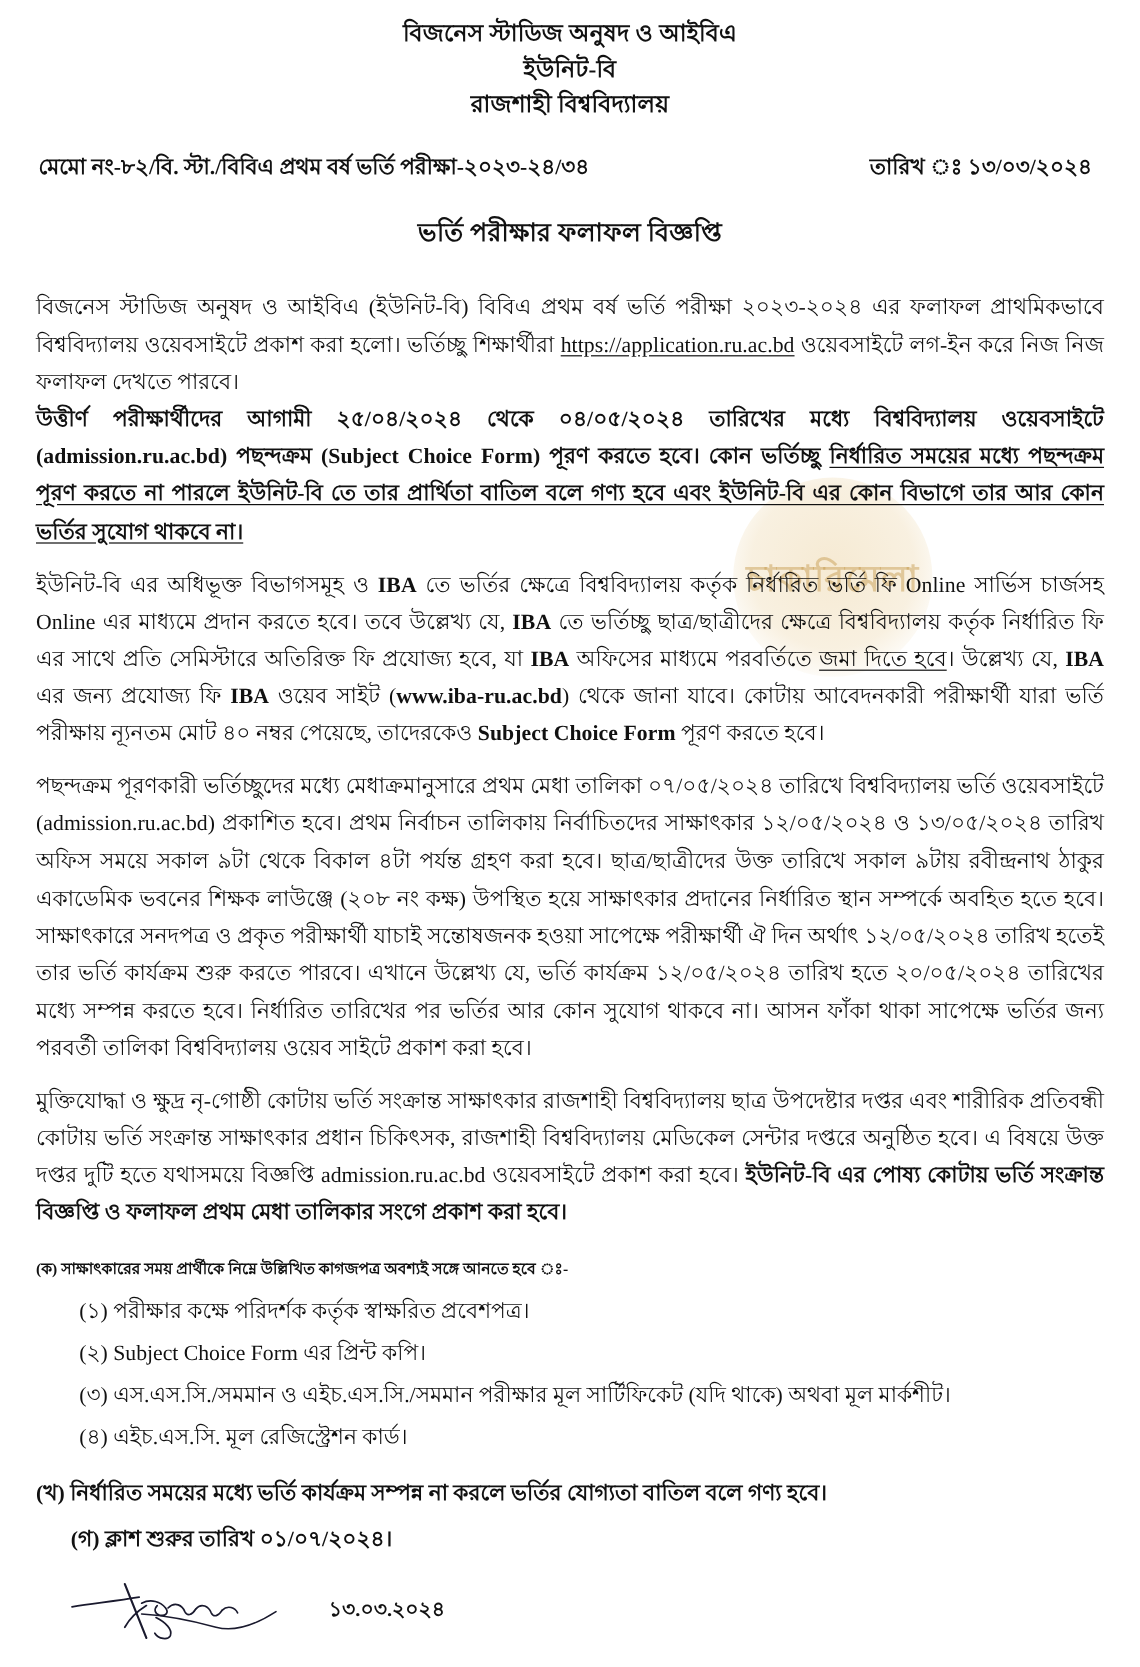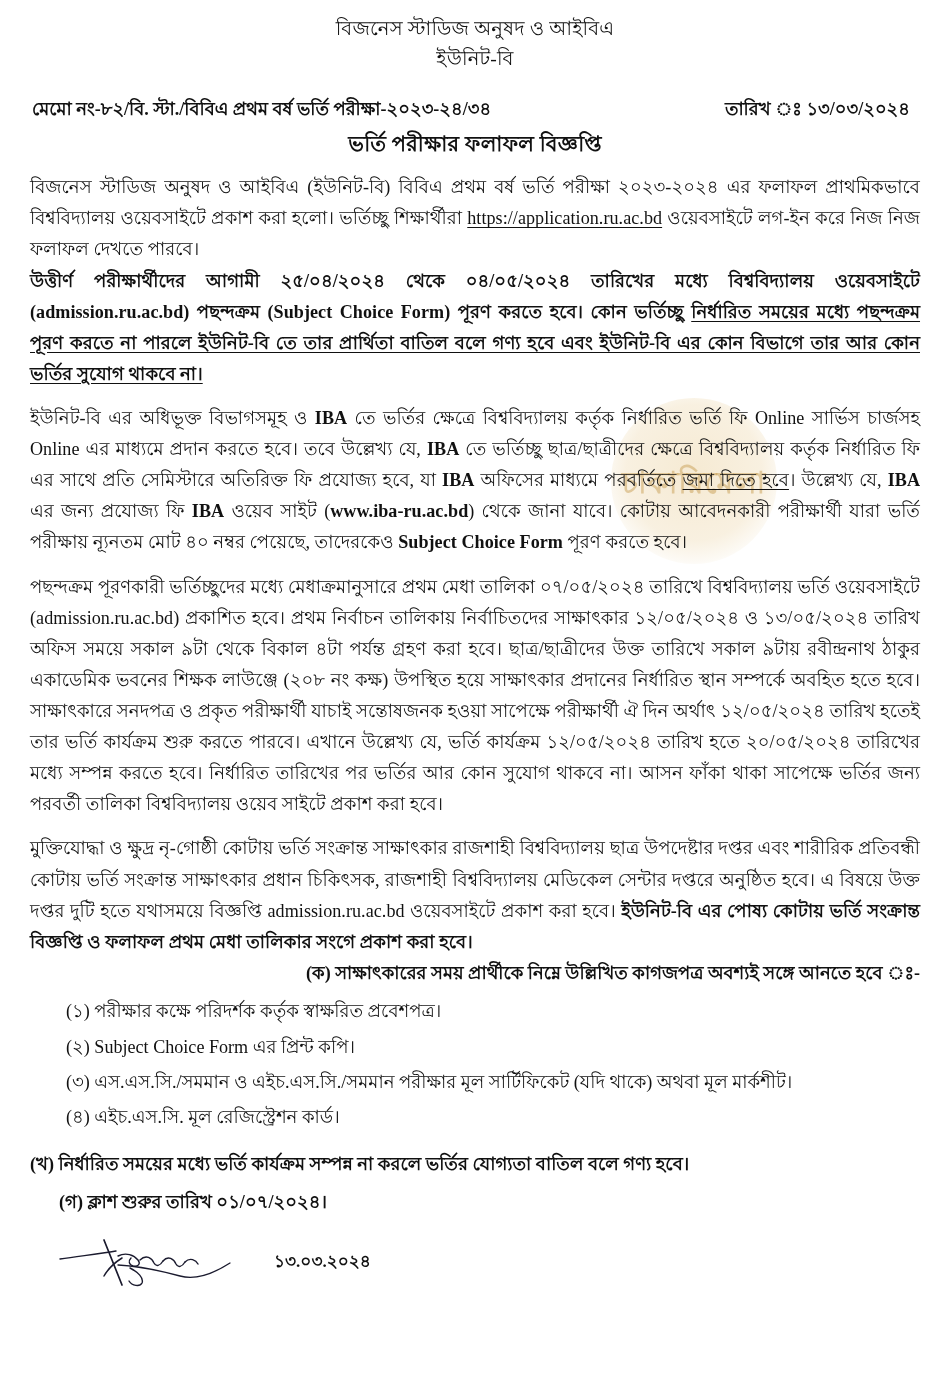--- a/index.html
+++ b/index.html
@@ -51,21 +51,21 @@
     letter-spacing: 1px;
     color: rgba(196, 150, 70, 0.45);
     white-space: nowrap;
   }
 
   #content { position: relative; z-index: 2; }
 
   
   .hdr {
     text-align: center;
-    font-weight: 400;
+    font-weight: 700;
     font-size: 19.5px;
     line-height: 1.52;
     letter-spacing: 0.2px;
   }
   .hdr .l2 { font-size: 19.5px; }
 
   .memoline {
     display: flex;
     justify-content: space-between;
     align-items: baseline;
@@ -73,49 +73,49 @@
     font-size: 18px;
     font-weight: 700;
     padding: 0 2px 0 2px;
   }
   .memoline .right { padding-right: 8px; }
 
   .doctitle {
     text-align: center;
     font-size: 21px;
     font-weight: 700;
-    margin-top: 2px;
+    margin-top: 22px;
     letter-spacing: 0.3px;
   }
 
   
   p.para {
     margin: 0;
     font-size: 18.1px;
     line-height: 1.72;
     text-align: justify;
     text-justify: inter-word;
     letter-spacing: 0.05px;
   }
   p.para + p.para { margin-top: 0; }
   .p-gap { margin-top: 13px !important; }
 
   .b { font-weight: 700; }
   .u { text-decoration: underline; text-underline-offset: 3px; }
   .lat { font-family: "Liberation Serif", "DejaVu Serif", serif; }
   .latb { font-family: "Liberation Serif", "DejaVu Serif", serif; font-weight: 700; }
 
-  #para1 { margin-top: 9px; }
+  #para1 { margin-top: 28px; }
 
   
   .sec-a {
-    font-size: 18px;
+    margin-top: 20px;
+    font-size: 13px;
     font-weight: 700;
     line-height: 1.7;
-    text-align: right;
   }
   ol.docs, ul.docs {
     list-style: none;
     margin: 6px 0 0 0;
     padding: 0 0 0 36px;
   }
   ul.docs li {
     font-size: 18.1px;
     line-height: 1.95;
     font-weight: 400;
@@ -152,20 +152,21 @@
 
   <div id="watermark">
     <div class="wm-text">চাকারিমেলা</div>
   </div>
 
   <div id="content">
 
     <div class="hdr">
       <div>বিজনেস স্টাডিজ অনুষদ ও আইবিএ</div>
       <div class="l2">ইউনিট-বি</div>
+      <div>রাজশাহী বিশ্ববিদ্যালয়</div>
     </div>
 
     <div class="memoline">
       <span>মেমো নং-৮২/বি. স্টা./বিবিএ প্রথম বর্ষ ভর্তি পরীক্ষা-২০২৩-২৪/৩৪</span>
       <span class="right">তারিখ ঃ ১৩/০৩/২০২৪</span>
     </div>
 
     <div class="doctitle">ভর্তি পরীক্ষার ফলাফল বিজ্ঞপ্তি</div>
 
     <p class="para" id="para1">

